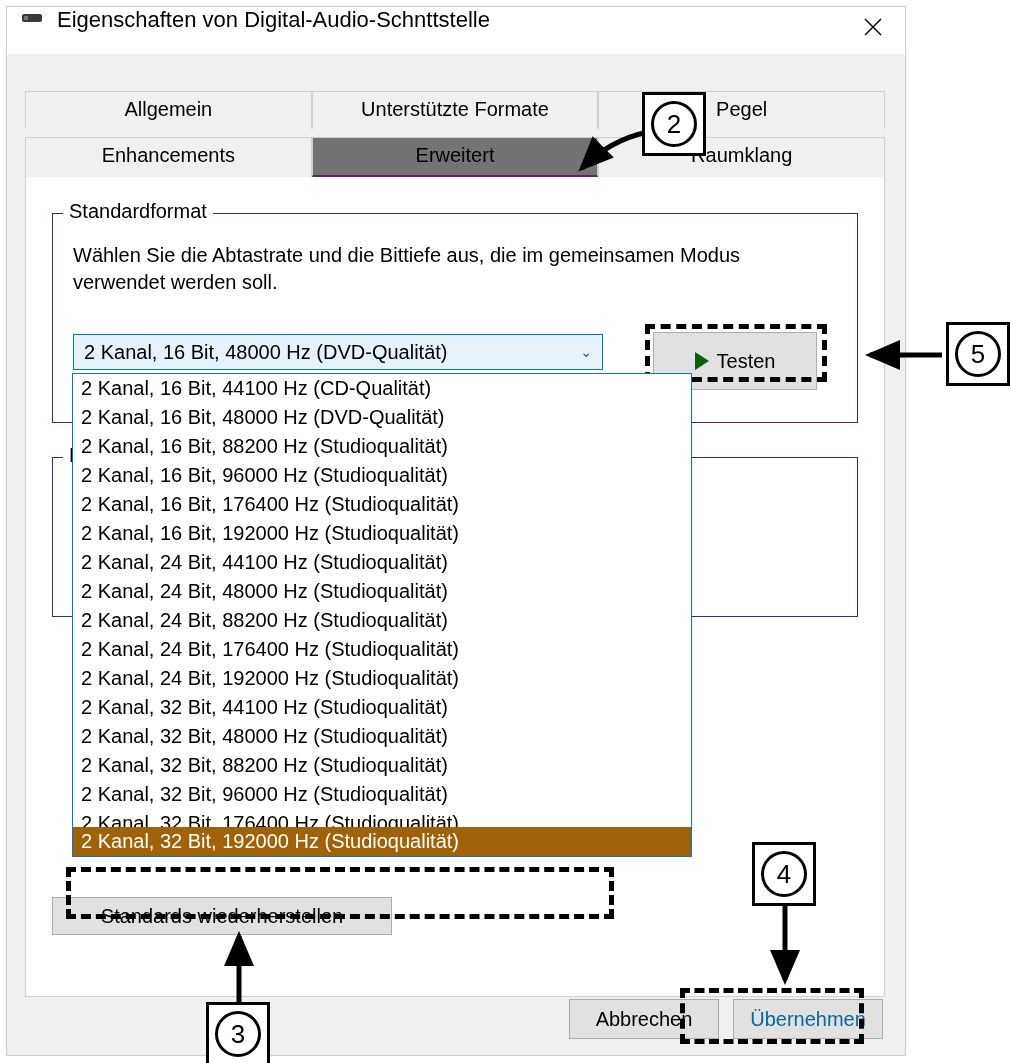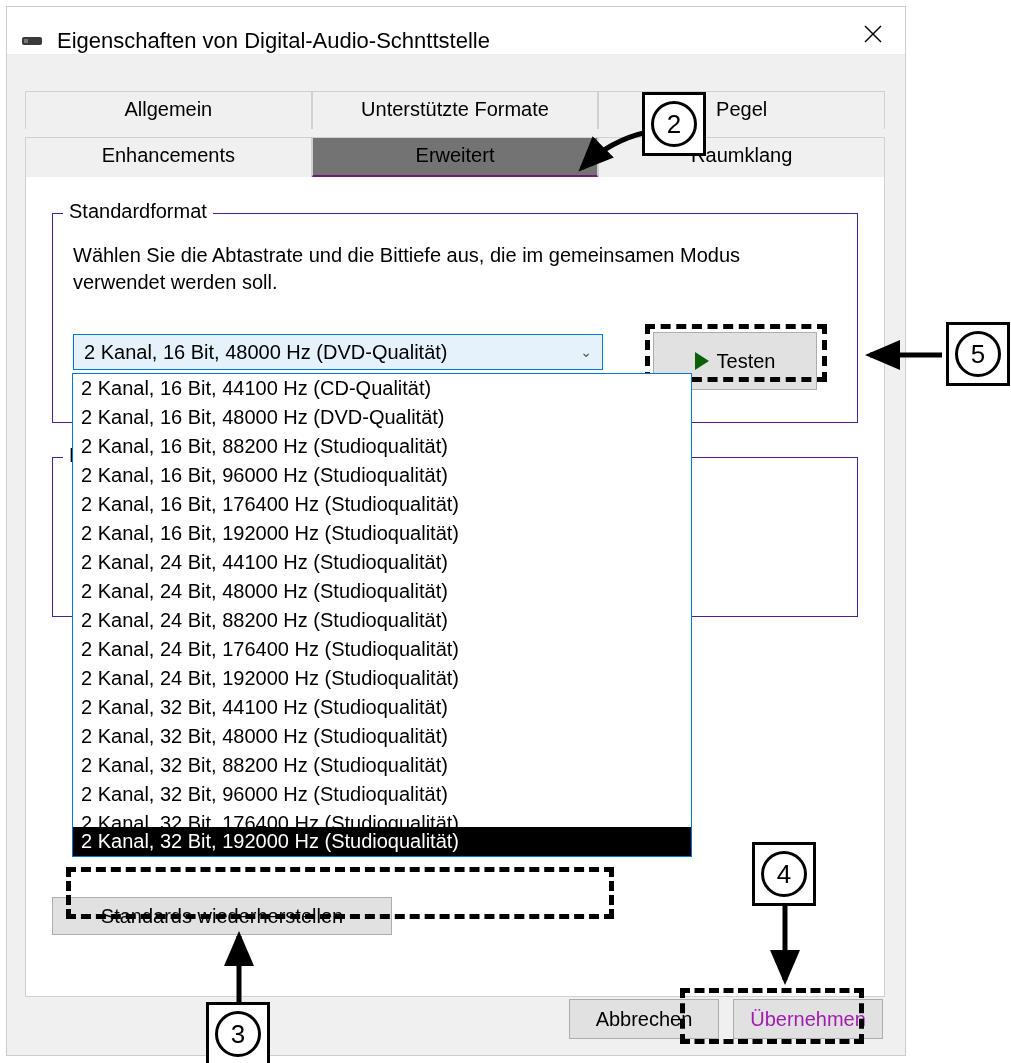--- a/index.html
+++ b/index.html
@@ -16,21 +16,21 @@
   }
   .window {
     position: absolute;
     left: 6px; top: 6px;
     width: 900px; height: 1050px;
     background: #fff;
     border: 1px solid #ccc;
   }
   .titlebar {
     display: flex;
-    align-items: flex-end;
+    align-items: flex-start;
     height: 48px;
     padding: 0 12px 0 14px;
     background: #fff;
     border-bottom: 1px solid #eee;
   }
   .title-icon {
     width: 24px; height: 24px; margin-right: 12px;
     display: inline-flex; align-items: center; justify-content: center;
   }
   .title-text { font-size: 22px; flex: 1; }
@@ -158,21 +158,21 @@
     z-index: 10;
   }
   .dd-item {
     padding: 1px 8px;
     font-size: 20px;
     line-height: 1.35;
     white-space: nowrap;
     overflow: hidden;
   }
   .dd-item.selected {
-    background: #000000;
+    background: #a16207;
     color: #fff;
   }
   .dd-item.partial {
     height: 18px;
     overflow: hidden;
   }
 
   .hi-last {
     left: 40px; top: 690px;
     width: 548px; height: 52px;
@@ -186,21 +186,21 @@
     gap: 14px;
     padding-right: 22px;
   }
   .btn {
     min-width: 150px; height: 40px;
     background: #e1e1e1;
     border: 1px solid #adadad;
     display: flex; align-items: center; justify-content: center;
     font-size: 20px;
   }
-  .btn.disabled { color: #a21caf; }
+  .btn.disabled { color: #0369a1; }
   .hi-apply {
     position: absolute;
     left: 680px; top: 988px;
     width: 184px; height: 56px;
     border: 5px dashed #000;
     pointer-events: none;
     z-index: 50;
   }
 
   

